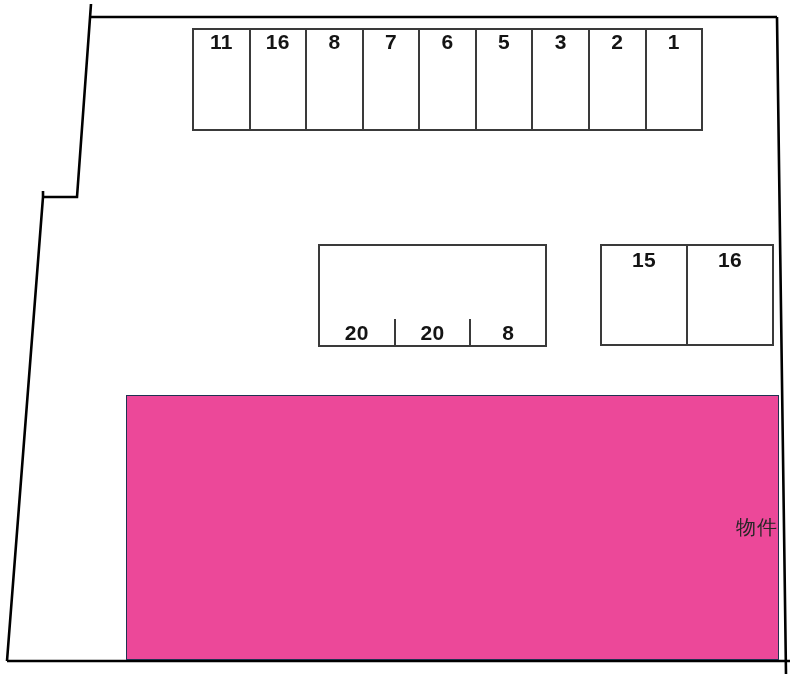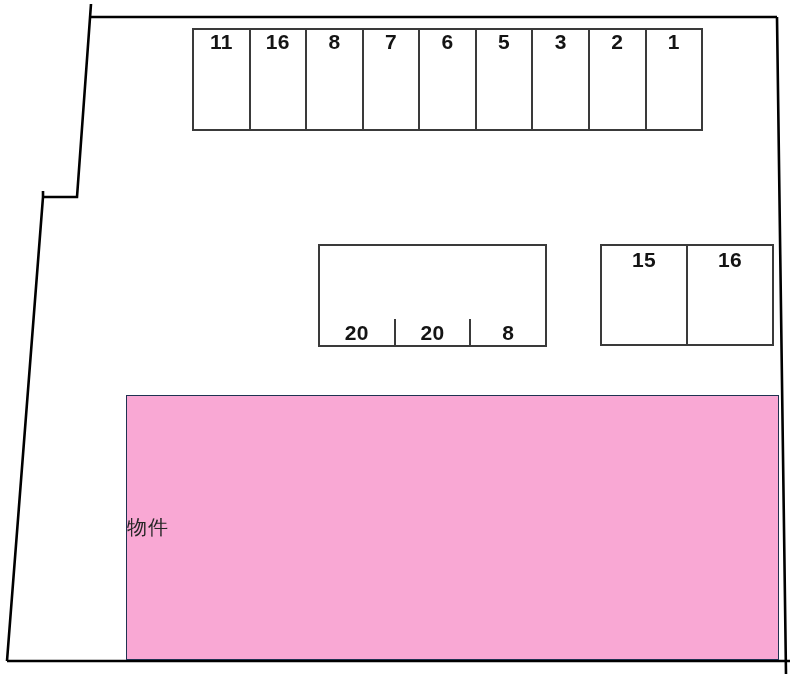--- a/index.html
+++ b/index.html
@@ -37,22 +37,22 @@
     font-weight:600;
     color:#141414;
     line-height:1.15;
     letter-spacing:0.3px;
   }
   .building{
     position:absolute;
     left:126px;top:395px;width:653px;height:265px;
     box-sizing:border-box;
     border:1.5px solid #1f3251;
-    background:#f9a8d4;
-    display:flex;align-items:center;justify-content:flex-start;
+    background:#ec4899;
+    display:flex;align-items:center;justify-content:flex-end;
   }
   .building-label{
     font-size:20px;
     color:#262626;
     letter-spacing:1px;
   }
 </style>
 </head>
 <body>
 

